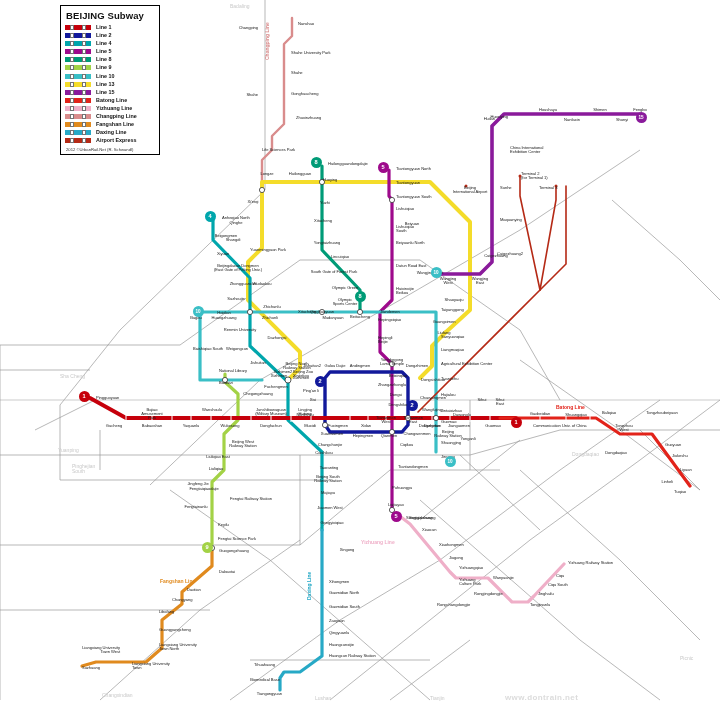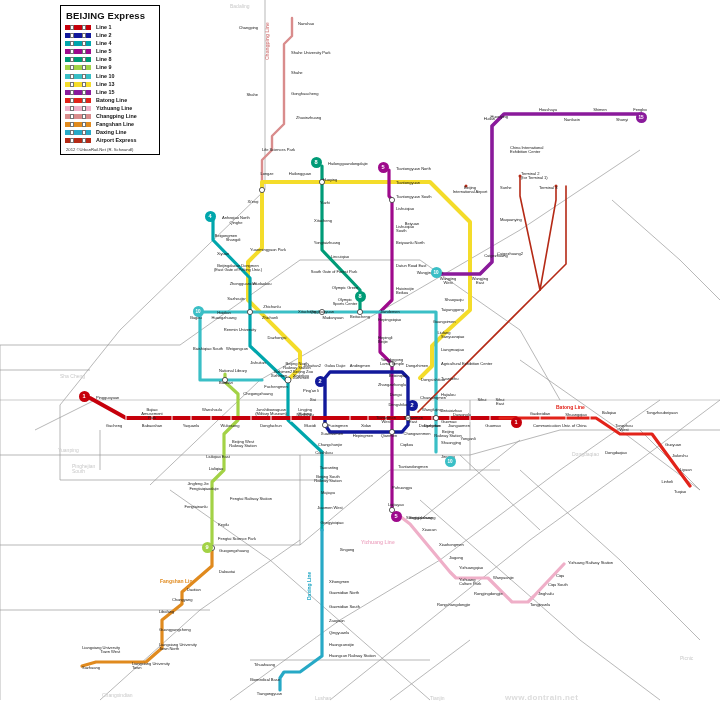--- a/index.html
+++ b/index.html
@@ -199,21 +199,21 @@
         <circle cx="392" cy="200" r="2.6"></circle>
         <circle cx="436" cy="274" r="2.6"></circle>
         <circle cx="392" cy="510" r="2.6"></circle>
         <circle cx="212" cy="548" r="2.6"></circle>
         <circle cx="225" cy="380" r="2.6"></circle>
       </g>
     </g>
   </svg>
 
   <div id="legend">
-    <div class="legend-title">BEIJING Express</div>
+    <div class="legend-title">BEIJING Subway</div>
     <div id="legend-rows">
         <div class="legend-row">
           <div class="swatch" style="background: rgb(198, 0, 11);">
             <span class="cap l"></span>
             <span class="cap r"></span>
           </div>
           <div class="legend-label">Line 1</div>
         </div>
         <div class="legend-row">
           <div class="swatch" style="background: rgb(18, 25, 155);">

